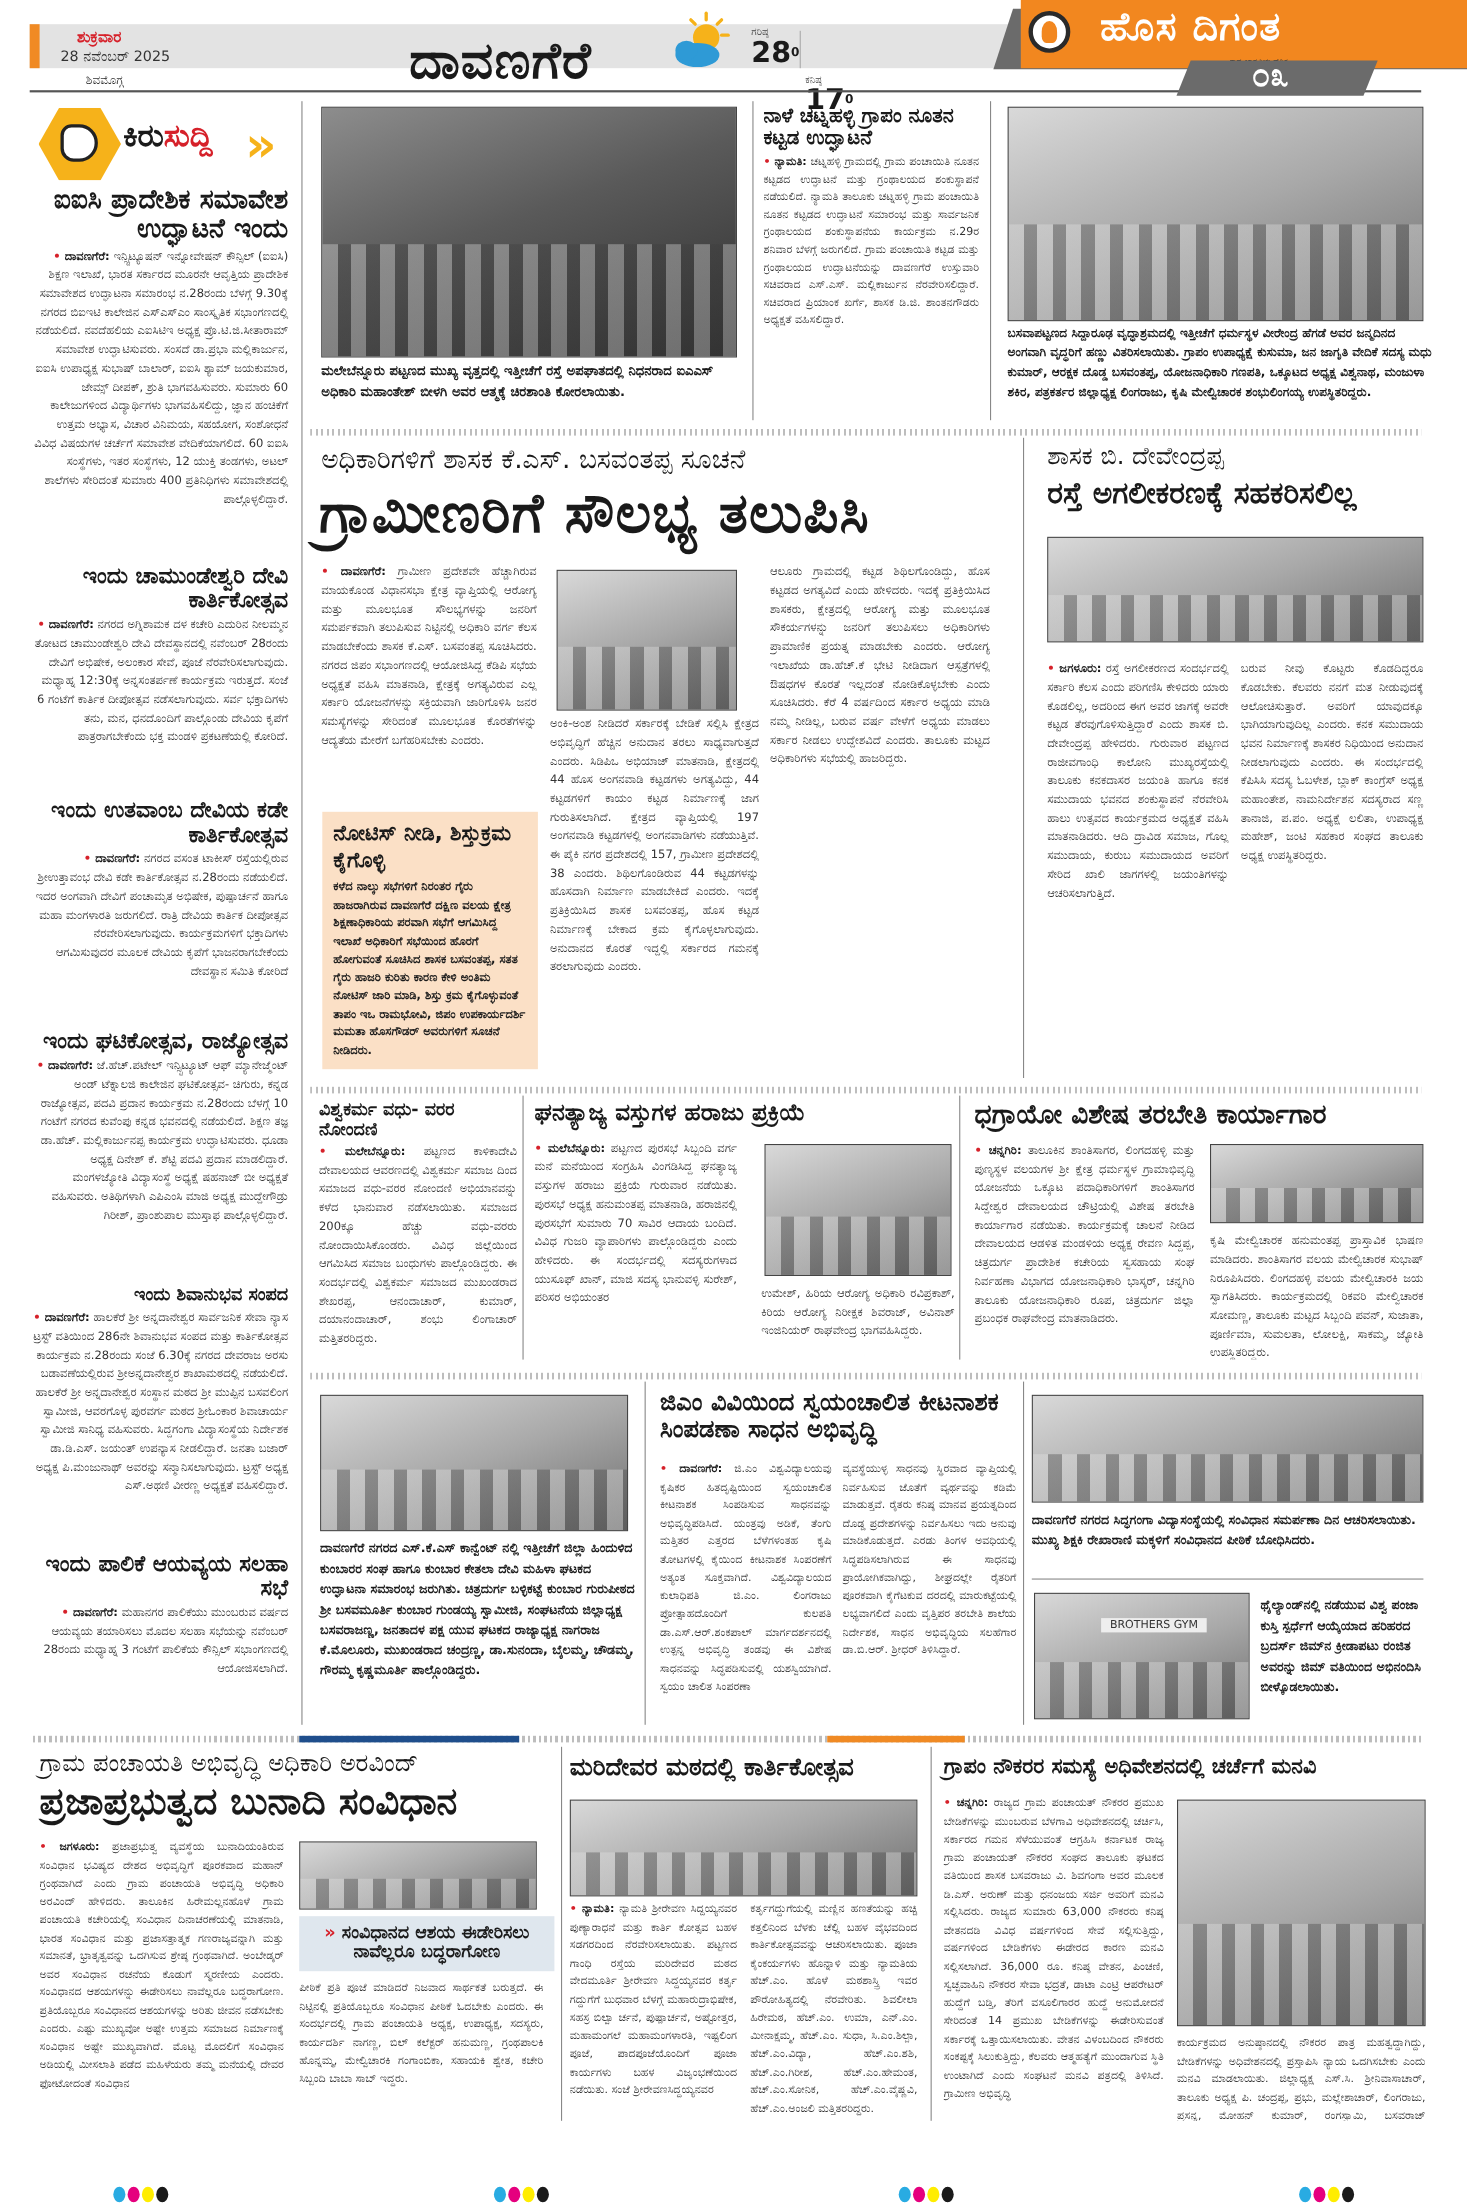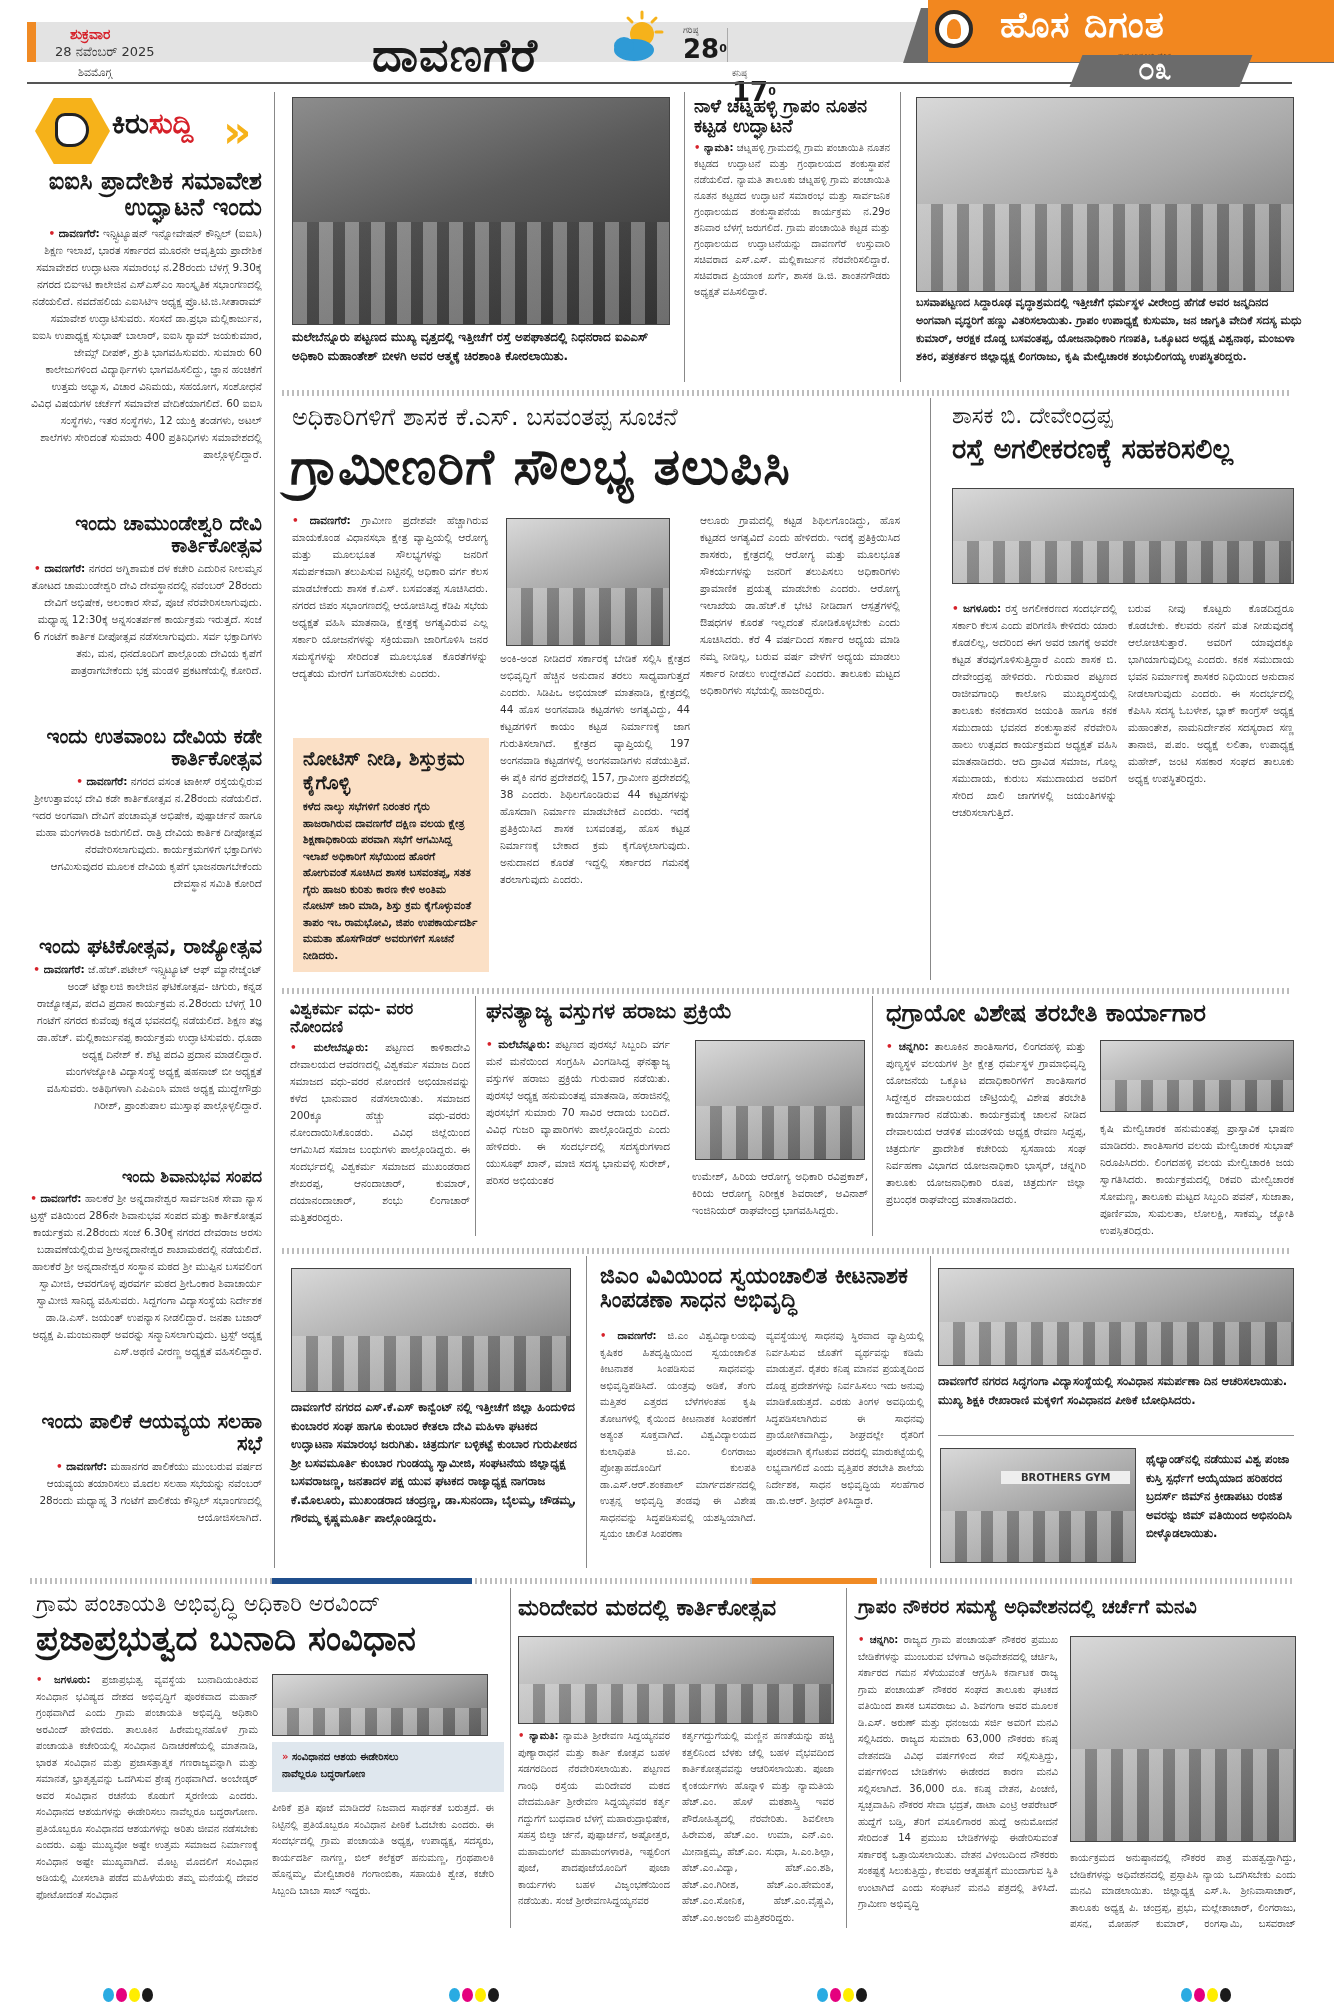--- a/index.html
+++ b/index.html
@@ -50,21 +50,21 @@
   .kiru-hand { position: absolute; left: 55px; top: 113px; width: 34px; height: 34px; background: #fff; border: 3px solid #222; border-radius: 10px 50% 50% 12px; }
   .kiru-text { position: absolute; left: 112px; top: 107px; font-size: 28px; font-weight: 900; }
   .kiru-text .kiru-a { color: #1a1a1a; }
   .kiru-text .kiru-b { color: #d6212a; }
   .kiru-chev { position: absolute; top: 104px; font-size: 44px; color: #f6b21a; font-weight: bold; line-height: 56px; }
 
   .notice-box { position: absolute; left: 293px; top: 738px; width: 196px; height: 234px; background: #fbe0c6; padding: 8px 10px; }
   .notice-box .nt-head { font-size: 19px; font-weight: 900; line-height: 24px; }
   .notice-box .nt-body { font-size: 10.5px; font-weight: bold; line-height: 16.5px; margin-top: 4px; }
 
-  .pull-box { position: absolute; left: 272px; top: 1742px; width: 232px; height: 50px; background: #dfe7ee; padding: 6px 10px; font-size: 10px; line-height: 17px; font-weight: bold; }
+  .pull-box { position: absolute; left: 272px; top: 1742px; width: 232px; height: 50px; background: #dfe7ee; padding: 6px 10px; font-size: 16px; line-height: 17px; font-weight: bold; text-align: center; }
   .pull-box .pb-arrow { color: #d6212a; }
   .cmyk { position: absolute; top: 1988px; display: flex; gap: 2px; }
   .cmyk span { width: 11px; height: 14px; border-radius: 50%; display: inline-block; }
 </style>
 </head>
 <body>
 
 <header class="masthead">
   <div class="mast-band"></div>
   <div class="mast-accent"></div>
@@ -210,21 +210,21 @@
   <h2 class="abs headline" style="left:600px; top:1264px; font-size:22px; width:320px;">ಜಿಎಂ ವಿವಿಯಿಂದ ಸ್ವಯಂಚಾಲಿತ ಕೀಟನಾಶಕ ಸಿಂಪಡಣಾ ಸಾಧನ ಅಭಿವೃದ್ಧಿ</h2>
   <p class="abs body-text" style="left:600px; top:1328px; width:156px; height:240px; overflow:hidden; font-size:10px; line-height:16.5px;"><span class="dot">• </span><span class="dateline">ದಾವಣಗೆರೆ:</span> <span>ಜಿ.ಎಂ ವಿಶ್ವವಿದ್ಯಾಲಯವು ಕೃಷಿಕರ ಹಿತದೃಷ್ಟಿಯಿಂದ ಸ್ವಯಂಚಾಲಿತ ಕೀಟನಾಶಕ ಸಿಂಪಡಿಸುವ ಸಾಧನವನ್ನು ಅಭಿವೃದ್ಧಿಪಡಿಸಿದೆ. ಯಂತ್ರವು ಅಡಿಕೆ, ತೆಂಗು ಮತ್ತಿತರ ಎತ್ತರದ ಬೆಳೆಗಳಂತಹ ಕೃಷಿ ತೋಟಗಳಲ್ಲಿ ಕೈಯಿಂದ ಕೀಟನಾಶಕ ಸಿಂಪರಣೆಗೆ ಅತ್ಯಂತ ಸೂಕ್ತವಾಗಿದೆ. ವಿಶ್ವವಿದ್ಯಾಲಯದ ಕುಲಾಧಿಪತಿ ಜಿ.ಎಂ. ಲಿಂಗರಾಜು ಪ್ರೋತ್ಸಾಹದೊಂದಿಗೆ ಕುಲಪತಿ ಡಾ.ಎಸ್.ಆರ್.ಶಂಕಪಾಲ್ ಮಾರ್ಗದರ್ಶನದಲ್ಲಿ ಉತ್ಪನ್ನ ಅಭಿವೃದ್ಧಿ ತಂಡವು ಈ ವಿಶೇಷ ಸಾಧನವನ್ನು ಸಿದ್ಧಪಡಿಸುವಲ್ಲಿ ಯಶಸ್ವಿಯಾಗಿದೆ. ಸ್ವಯಂ ಚಾಲಿತ ಸಿಂಪರಣಾ</span></p>
   <p class="abs body-text" style="left:766px; top:1328px; width:158px; height:240px; overflow:hidden; font-size:10px; line-height:16.5px;">ವ್ಯವಸ್ಥೆಯುಳ್ಳ ಸಾಧನವು ಸ್ಥಿರವಾದ ವ್ಯಾಪ್ತಿಯಲ್ಲಿ ನಿರ್ವಹಿಸುವ ಜೊತೆಗೆ ವ್ಯರ್ಥವನ್ನು ಕಡಿಮೆ ಮಾಡುತ್ತವೆ. ರೈತರು ಕನಿಷ್ಠ ಮಾನವ ಪ್ರಯತ್ನದಿಂದ ದೊಡ್ಡ ಪ್ರದೇಶಗಳನ್ನು ನಿರ್ವಹಿಸಲು ಇದು ಅನುವು ಮಾಡಿಕೊಡುತ್ತದೆ. ಎರಡು ತಿಂಗಳ ಅವಧಿಯಲ್ಲಿ ಸಿದ್ಧಪಡಿಸಲಾಗಿರುವ ಈ ಸಾಧನವು ಪ್ರಾಯೋಗಿಕವಾಗಿದ್ದು, ಶೀಘ್ರದಲ್ಲೇ ರೈತರಿಗೆ ಪೂರಕವಾಗಿ ಕೈಗೆಟಕುವ ದರದಲ್ಲಿ ಮಾರುಕಟ್ಟೆಯಲ್ಲಿ ಲಭ್ಯವಾಗಲಿದೆ ಎಂದು ವೃತ್ತಿಪರ ತರಬೇತಿ ಶಾಲೆಯ ನಿರ್ದೇಶಕ, ಸಾಧನ ಅಭಿವೃದ್ಧಿಯ ಸಲಹೆಗಾರ ಡಾ.ಬಿ.ಆರ್. ಶ್ರೀಧರ್ ತಿಳಿಸಿದ್ದಾರೆ.</p>
 </section>
 <div class="col-rule" style="left:930px; top:1256px; height:312px;"></div>
 
 <div class="photo light" style="left:938px; top:1268px; width:356px; height:98px;"></div>
 <p class="caption" style="left:938px; top:1372px; width:366px; font-size:11.5px; line-height:18.5px;">ದಾವಣಗೆರೆ ನಗರದ ಸಿದ್ಧಗಂಗಾ ವಿದ್ಯಾಸಂಸ್ಥೆಯಲ್ಲಿ ಸಂವಿಧಾನ ಸಮರ್ಪಣಾ ದಿನ ಆಚರಿಸಲಾಯಿತು. ಮುಖ್ಯ ಶಿಕ್ಷಕಿ ರೇಖಾರಾಣಿ ಮಕ್ಕಳಿಗೆ ಸಂವಿಧಾನದ ಪೀಠಿಕೆ ಬೋಧಿಸಿದರು.</p>
 <div class="h-rule" style="left:938px; top:1435px; width:356px;"></div>
 <div class="photo light" style="left:940px; top:1448px; width:196px; height:115px;">
-  <span class="abs" style="left:60px; top:22px; font-size:10px; font-weight:bold; color:#333; background:#eee; padding:1px 20px;">BROTHERS GYM</span>
+  <span class="abs" style="left:60px; top:22px; font-size:10px; font-weight:normal; color:#333; background:#eee; padding:1px 8px;">BROTHERS GYM</span>
 </div>
 <p class="caption" style="left:1146px; top:1450px; width:150px; font-size:11.5px; line-height:18.5px;">ಥೈಲ್ಯಾಂಡ್‌ನಲ್ಲಿ ನಡೆಯುವ ವಿಶ್ವ ಪಂಜಾ ಕುಸ್ತಿ ಸ್ಪರ್ಧೆಗೆ ಆಯ್ಕೆಯಾದ ಹರಿಹರದ ಬ್ರದರ್ಸ್ ಜಿಮ್‌ನ ಕ್ರೀಡಾಪಟು ರಂಜಿತ ಅವರನ್ನು ಜಿಮ್ ವತಿಯಿಂದ ಅಭಿನಂದಿಸಿ ಬೀಳ್ಕೊಡಲಾಯಿತು.</p>
 
 <div class="dash-rule" style="left:30px; top:1578px; width:1262px;"></div>
 <div class="abs" style="left:272px; top:1578px; width:200px; height:6px; background:#1f4e8c;"></div>
 <div class="abs" style="left:752px; top:1578px; width:125px; height:6px; background:#f08a24;"></div>
 
 <section>
   <h3 class="abs headline" style="left:36px; top:1592px; font-size:22px; font-weight:normal;">ಗ್ರಾಮ ಪಂಚಾಯತಿ ಅಭಿವೃದ್ಧಿ ಅಧಿಕಾರಿ ಅರವಿಂದ್</h3>
   <h2 class="abs headline" style="left:36px; top:1620px; font-size:34px;">ಪ್ರಜಾಪ್ರಭುತ್ವದ ಬುನಾದಿ ಸಂವಿಧಾನ</h2>

